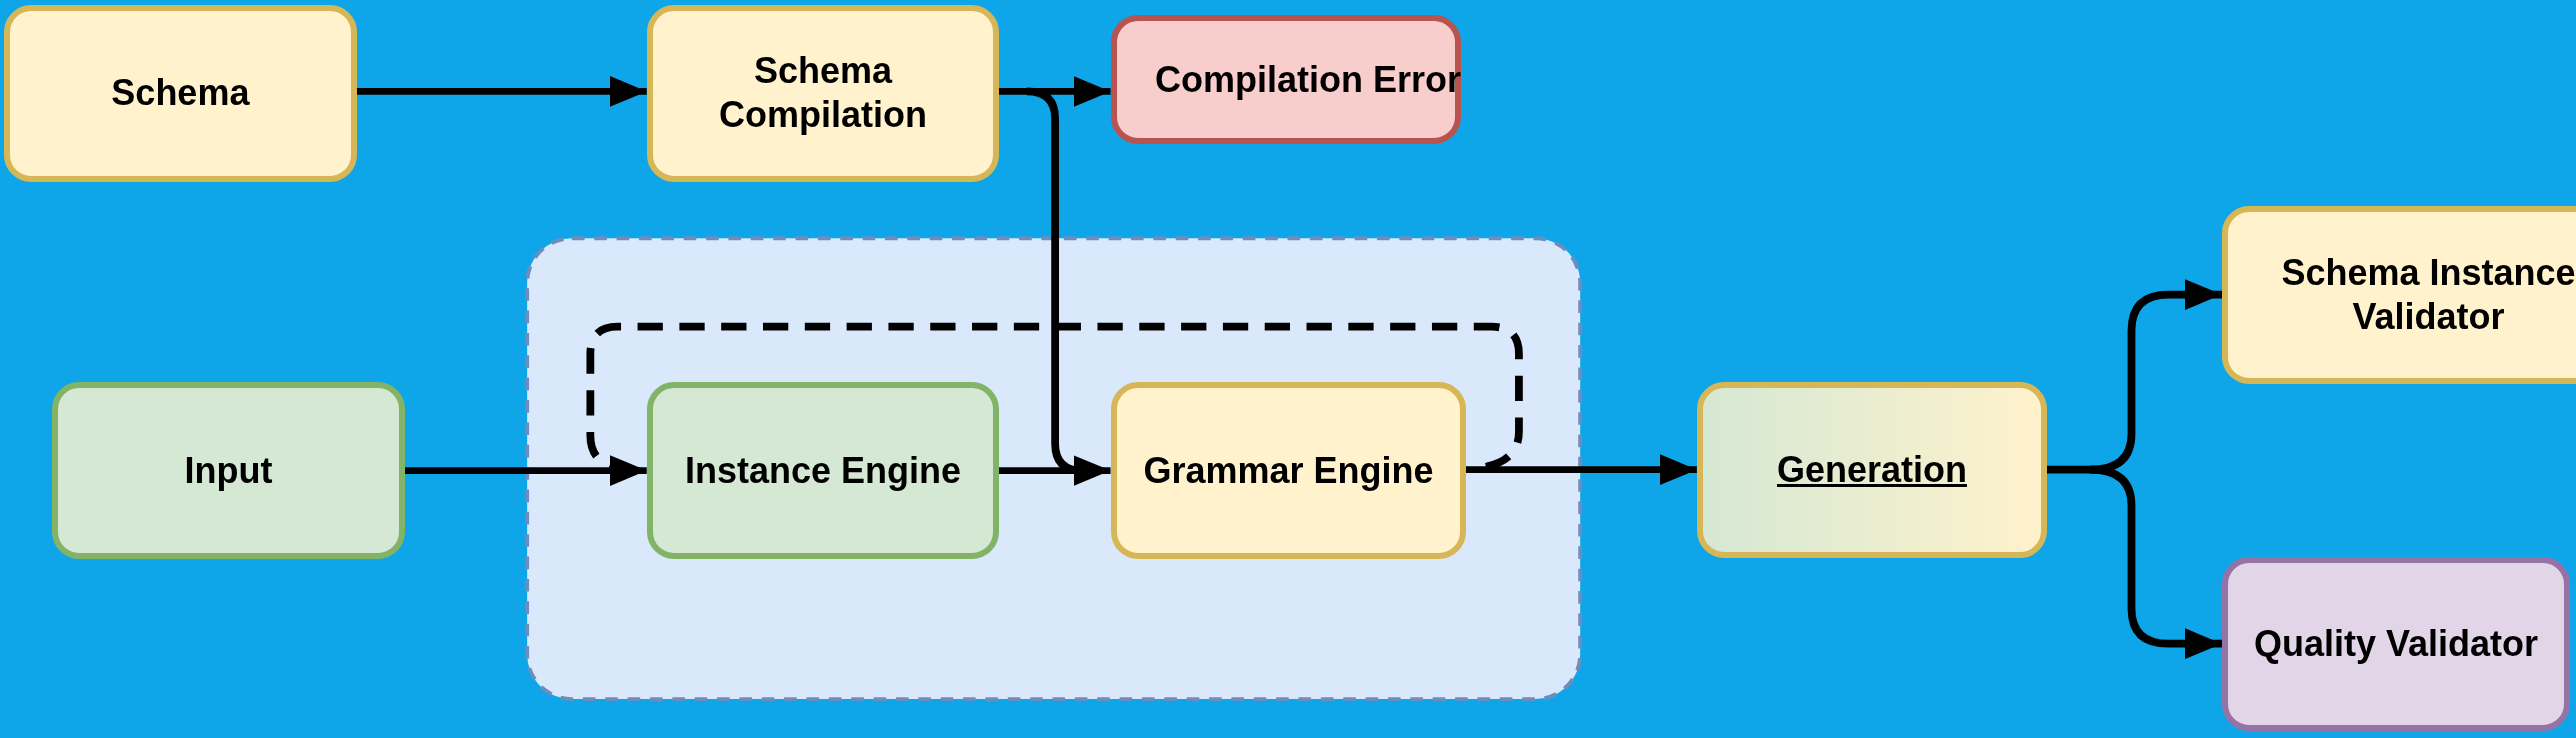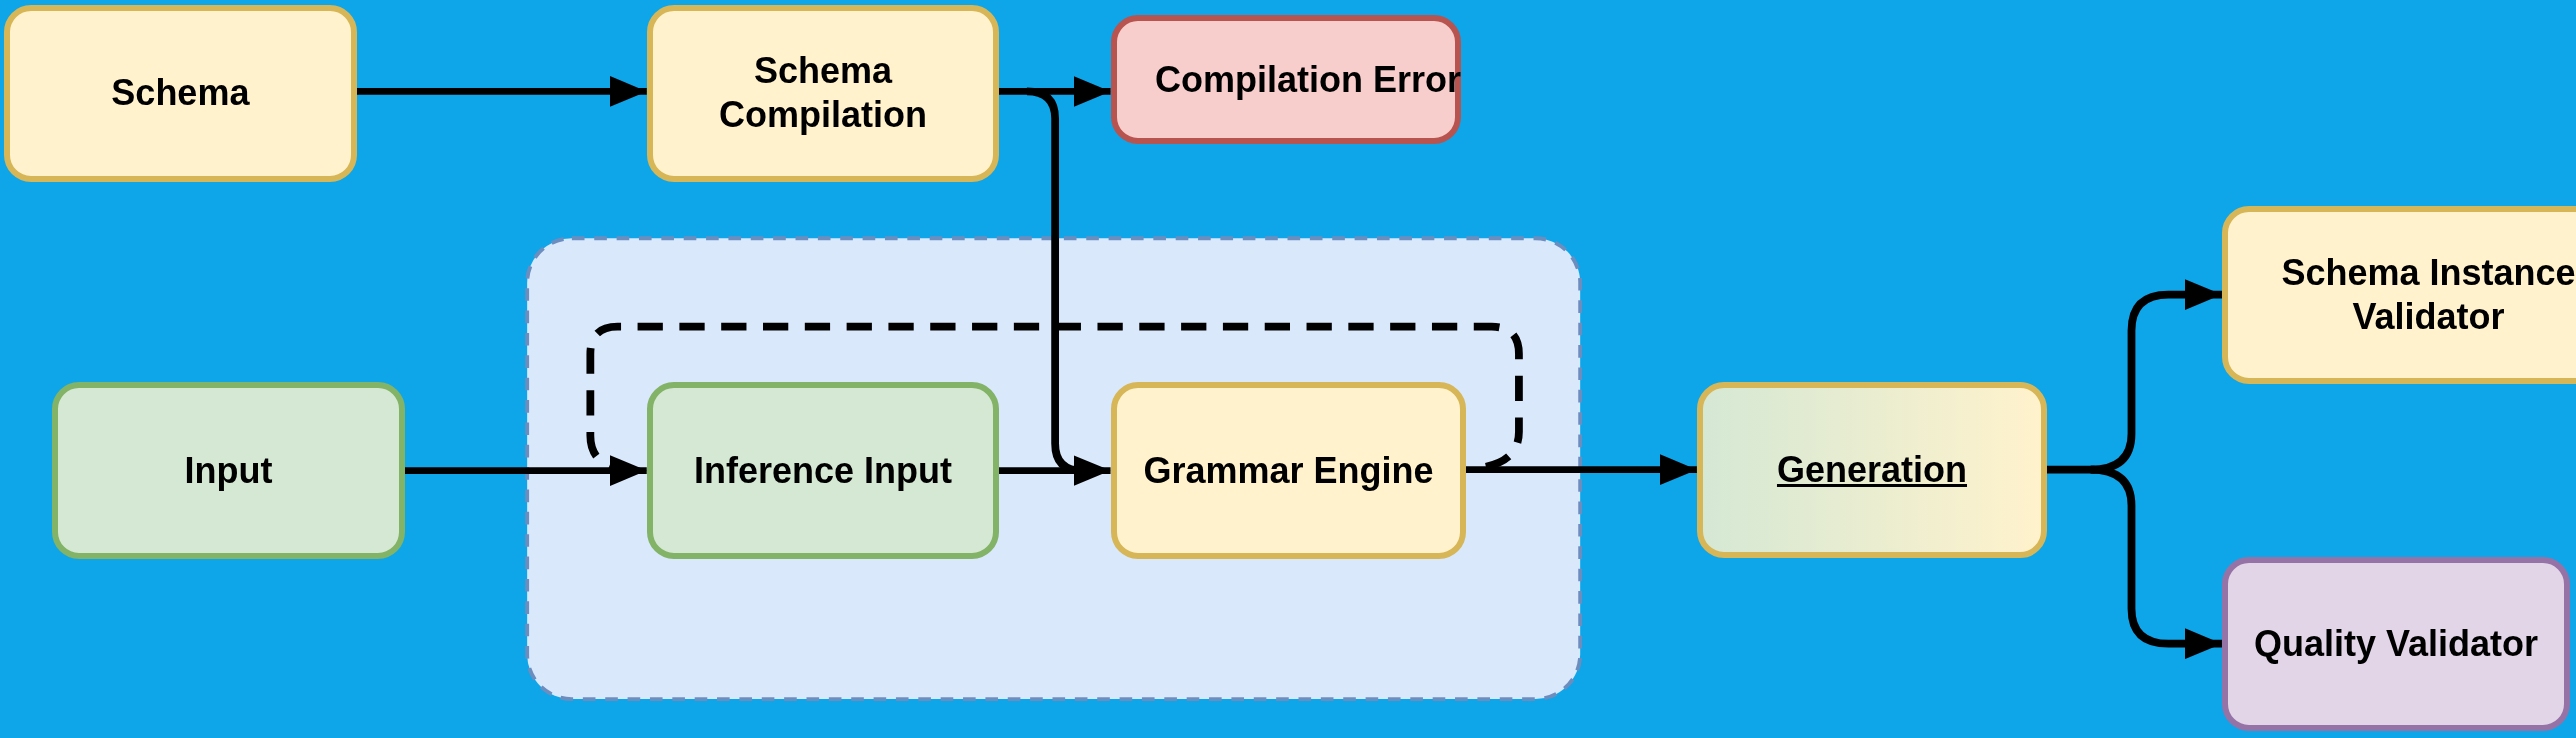--- a/index.html
+++ b/index.html
@@ -116,21 +116,21 @@
 
   <div class="node c-red" style="left:1111px; top:15px; width:350px; height:129px;padding-left:44px;">
     <div>Compilation Error</div>
   </div>
 
   <div class="node c-green" style="left:3.9px; top:382px; width:353px; height:177px;margin-left:48px;">
     <div>Input</div>
   </div>
 
   <div class="node c-green" style="left:647px; top:382px; width:352px; height:177px;">
-    <div>Inference Input</div>
+    <div>Instance Engine</div>
   </div>
 
   <div class="node c-yellow" style="left:1111px; top:382px; width:355px; height:177px;">
     <div>Grammar Engine</div>
   </div>
 
   <div class="node c-gradient" style="left:1697px; top:382px; width:350px; height:176px;text-decoration:underline;">
     <div>Generation</div>
   </div>
 

